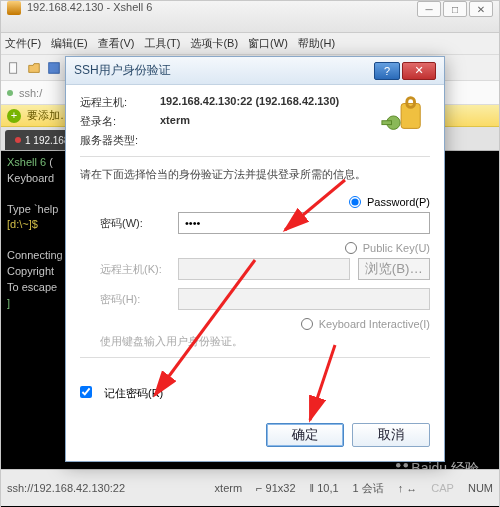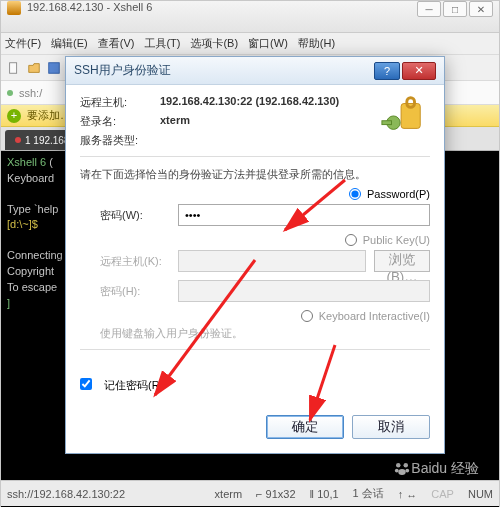--- a/index.html
+++ b/index.html
@@ -27,21 +27,21 @@
 .promptbar .plus { width:14px;height:14px;border-radius:50%;background:#7ab800;color:#fff;display:flex;align-items:center;justify-content:center;margin-right:6px;font-size:11px;line-height:1; }
 
 .tabstrip { height: 24px; background: #e8e8e8; display:flex; align-items:flex-end; padding:0 4px; border-bottom:1px solid #bbb; }
 .tab { height: 20px; padding: 0 10px; background:#444; color:#fff; border-radius:3px 3px 0 0; display:flex;align-items:center;gap:4px; font-size:10px; }
 .tab .dot{width:6px;height:6px;border-radius:50%;background:#d44; }
 
 .terminal { height: 360px; background:#000; color:#ccc; padding:4px 6px; font-family: Consolas, monospace; font-size:11px; line-height:1.35; white-space:pre; position:relative; }
 .terminal .grn{color:#7ac07a;}
 .terminal .ylw{color:#d6c24a;}
 
-.statusbar { position:absolute; bottom:0; left:0; right:0; height:26px; background:#f0f0f0; border-top:1px solid #ccc; display:flex; align-items:center; padding:0 6px; gap:14px; color:#555; }
+.statusbar { position:absolute; bottom:0; left:0; right:0; height:37px; background:#f0f0f0; border-top:1px solid #ccc; display:flex; align-items:center; padding:0 6px; gap:14px; color:#555; }
 .statusbar .grow{flex:1;}
 .statusbar span{white-space:nowrap;}
 
 
 .watermark { position:absolute; right:20px; bottom:28px; color:#fff; opacity:.7; font-size:14px; display:flex; align-items:flex-end; gap:0; }
 .watermark .paw { width:18px; height:18px; }
 
 
 .overlay { position:absolute; inset:0; background:rgba(0,0,0,0.02); }
 .dialog { position:absolute; left:65px; top:56px; width:380px; background:#fff; border:1px solid #8aa8c8; box-shadow:0 4px 18px rgba(0,0,0,.35); }
@@ -49,30 +49,30 @@
 .dlg-title .t { flex:1; }
 .dlg-title .help { width:26px;height:18px;background:linear-gradient(#65a0e0,#2a6ab8);border:1px solid #1a4a88;color:#fff;border-radius:2px;display:flex;align-items:center;justify-content:center;margin-right:2px;font-size:11px; }
 .dlg-title .close { width:34px;height:18px;background:linear-gradient(#e06a6a,#c03030);border:1px solid #902020;color:#fff;border-radius:2px;display:flex;align-items:center;justify-content:center;font-size:11px; }
 
 .dlg-body { padding:10px 14px 12px; }
 .info-row { display:flex; margin-bottom:4px; font-size:11px; color:#333; }
 .info-row .lbl { width:80px; }
 .info-row .val { font-weight:bold; }
 .keyicon { position:absolute; right:18px; top:38px; width:46px; height:40px; }
 .divider { height:1px; background:#ddd; margin:8px 0 10px; }
-.instr { color:#444; margin-bottom:6px; }
+.instr { color:#444; margin-bottom:14px; }
 
 .opt { display:flex; align-items:center; gap:6px; margin:6px 0 4px; color:#000;justify-content:flex-end; }
 .opt.disabled { color:#9a9a9a; }
 .field-row { display:flex; align-items:center; margin:4px 0 8px 20px; gap:8px; }
 .field-row .flbl { width:70px; color:#333; }
 .field-row.disabled .flbl { color:#aaa; }
 .field-row input[type=password], .field-row input[type=text] { flex:1; height:22px; border:1px solid #aaa; padding:0 6px; font-size:11px; }
 .field-row.disabled input { background:#f2f2f2; border-color:#ccc; color:#aaa; }
-.browse { width:56px; height:22px; border:1px solid #bbb; background:#f4f4f4; color:#999; }
+.browse { width:72px; height:22px; border:1px solid #bbb; background:#f4f4f4; color:#999; }
 .sub { margin-left:20px; color:#aaa; font-size:11px; }
 
 .remember { display:flex; gap:12px; margin-top:28px; color:#000; }
 
 .dlg-foot { display:flex; justify-content:flex-end; gap:8px; padding:10px 14px 14px; }
 .btn { width:78px; height:24px; border:1px solid #8aa8c8; background:linear-gradient(#fff,#e8f0f8); color:#223; border-radius:2px; }
 .btn.primary { border-color:#4a88c8; box-shadow:0 0 0 1px #8ab8e8 inset; }
 
 input[type=radio],input[type=checkbox]{ width:12px;height:12px; }
 

